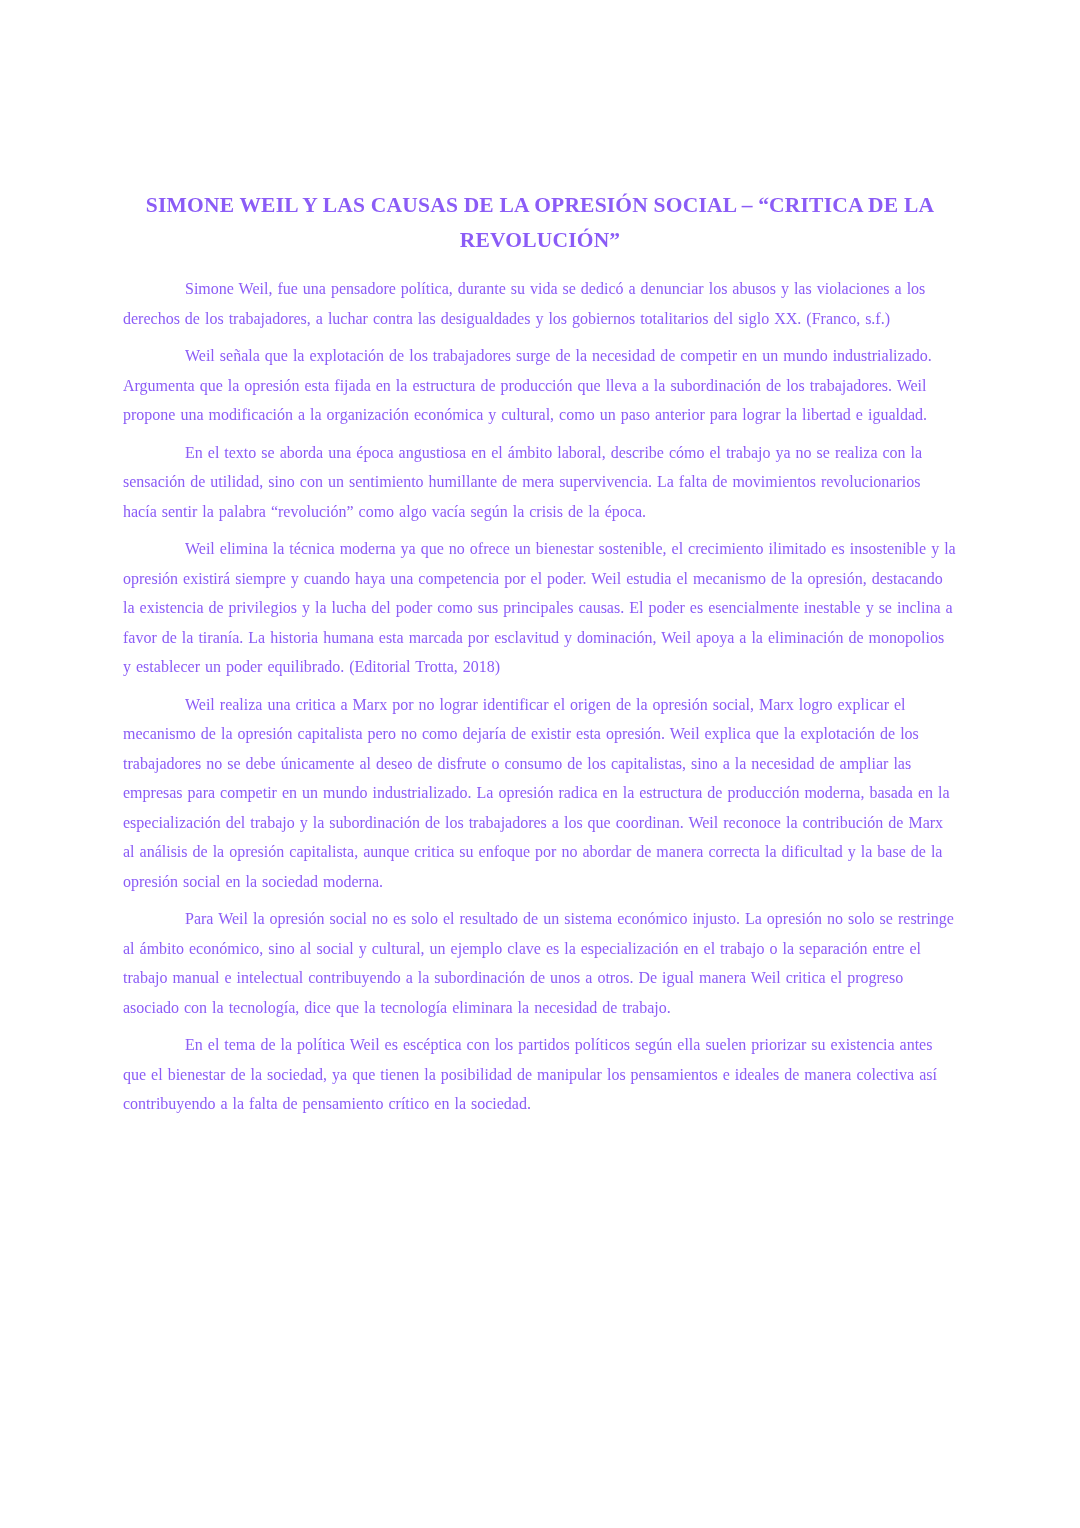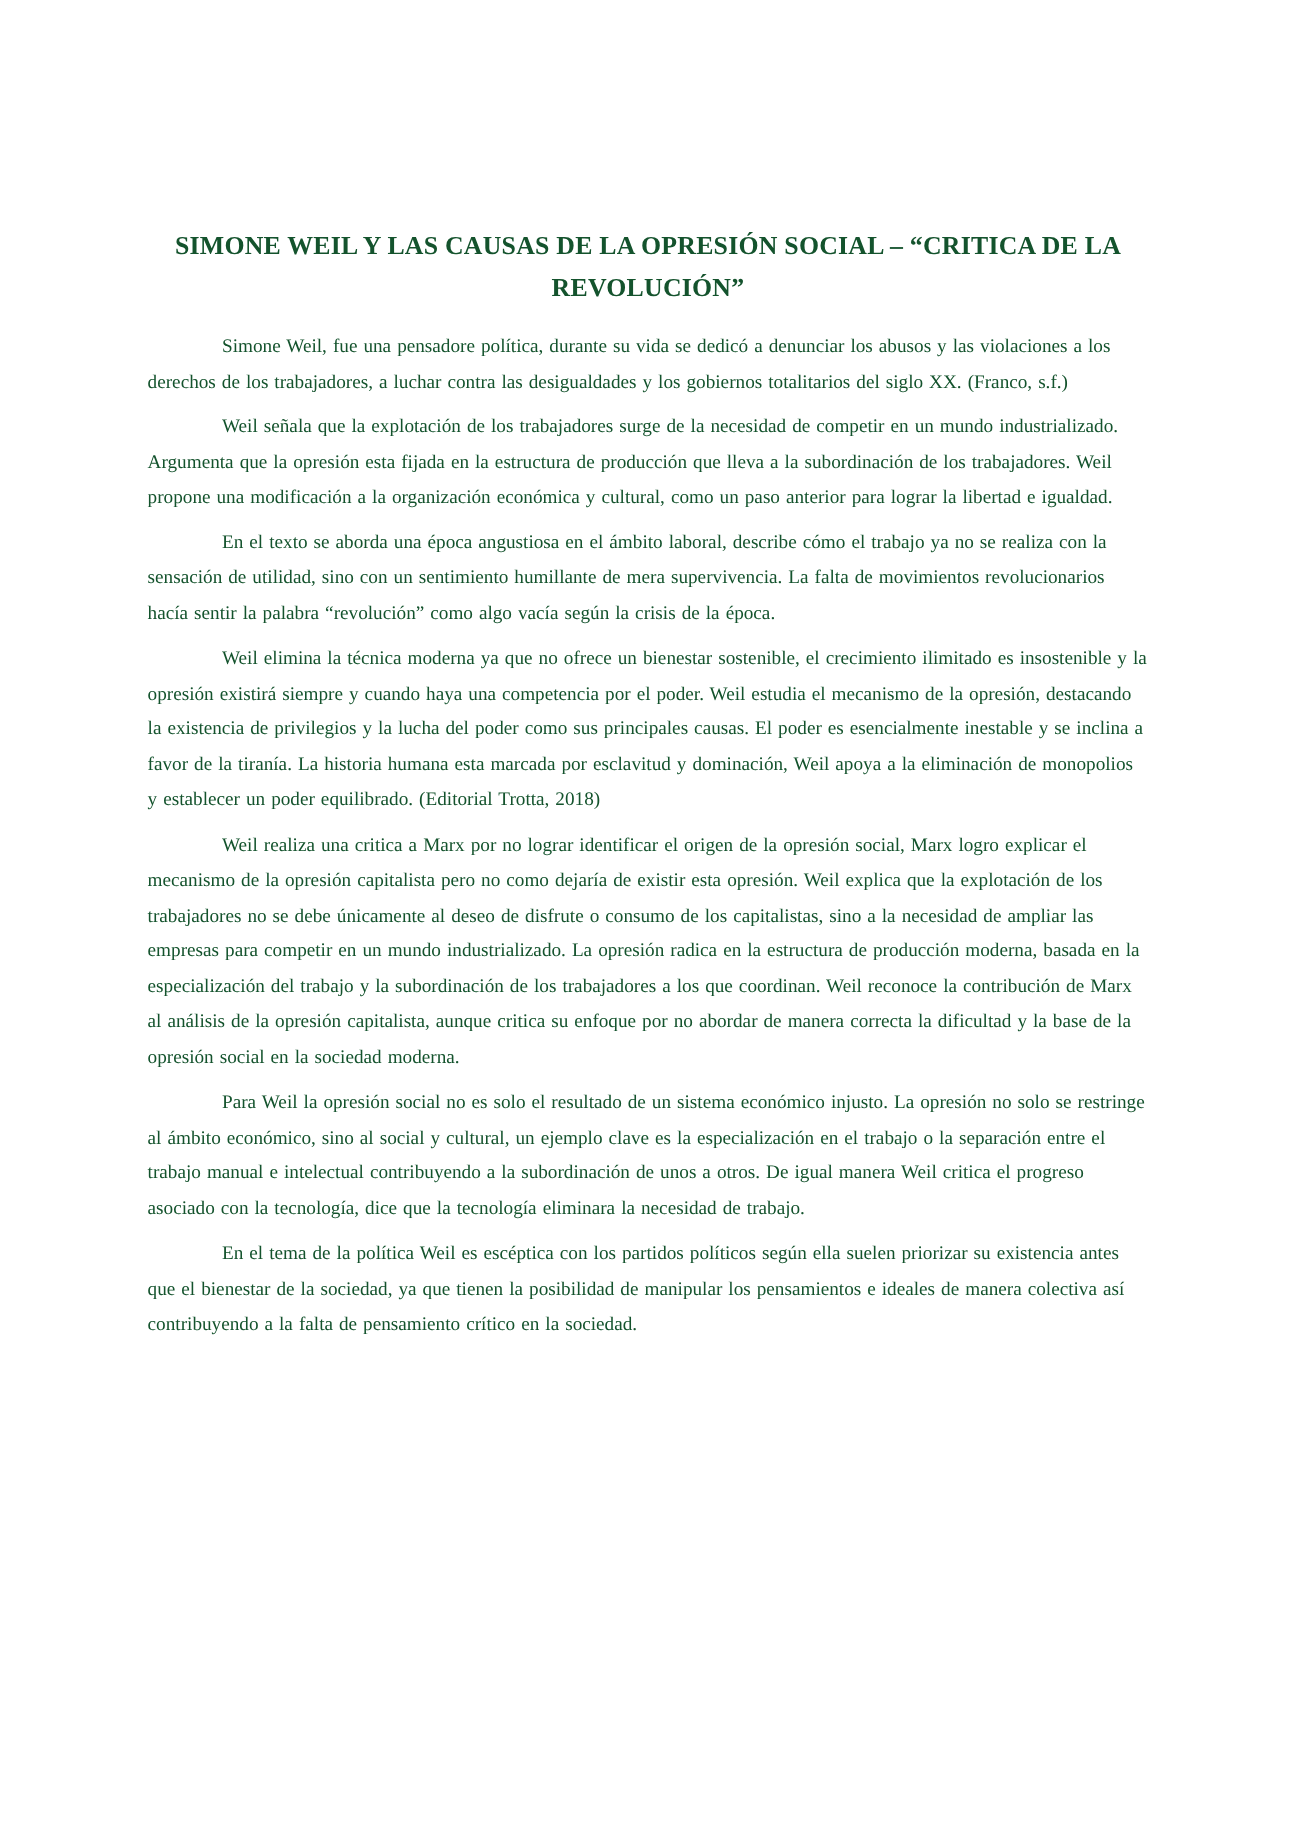--- a/index.html
+++ b/index.html
@@ -7,21 +7,21 @@
     padding: 0;
     background: #ffffff;
   }
   .page {
     position: relative;
     width: 1080px;
     height: 1528px;
     background: #ffffff;
     overflow: hidden;
     font-family: "Liberation Serif", "DejaVu Serif", serif;
-    color: #14532d;
+    color: #8b5cf6;
   }
   .content {
     box-sizing: border-box;
     padding: 188px 123px 0 123px;
   }
   .doc-title {
     font-size: 21.5px;
     font-weight: bold;
     text-align: center;
     line-height: 35px;

